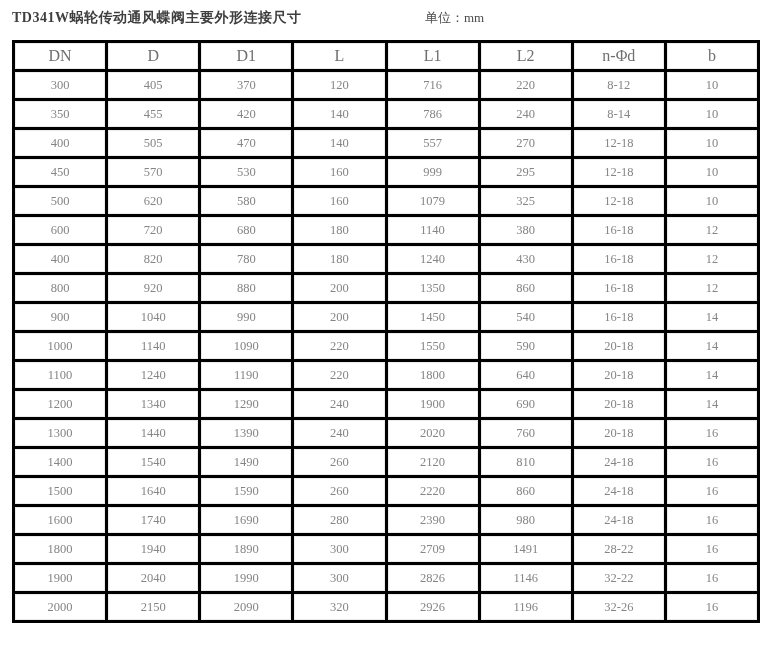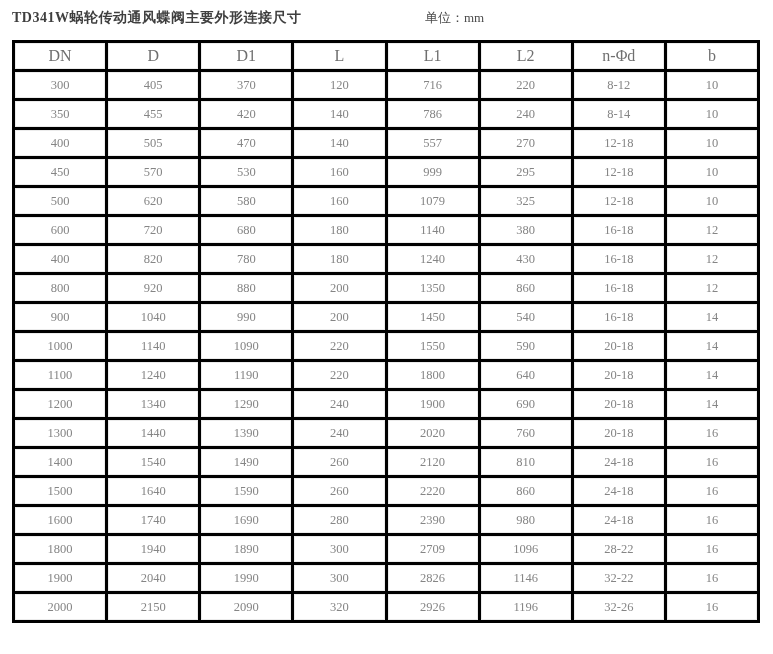--- a/index.html
+++ b/index.html
@@ -241,21 +241,21 @@
           <td>980</td>
           <td>24-18</td>
           <td>16</td>
         </tr>
         <tr>
           <td>1800</td>
           <td>1940</td>
           <td>1890</td>
           <td>300</td>
           <td>2709</td>
-          <td>1096</td>
+          <td>1491</td>
           <td>28-22</td>
           <td>16</td>
         </tr>
         <tr>
           <td>1900</td>
           <td>2040</td>
           <td>1990</td>
           <td>300</td>
           <td>2826</td>
           <td>1146</td>

